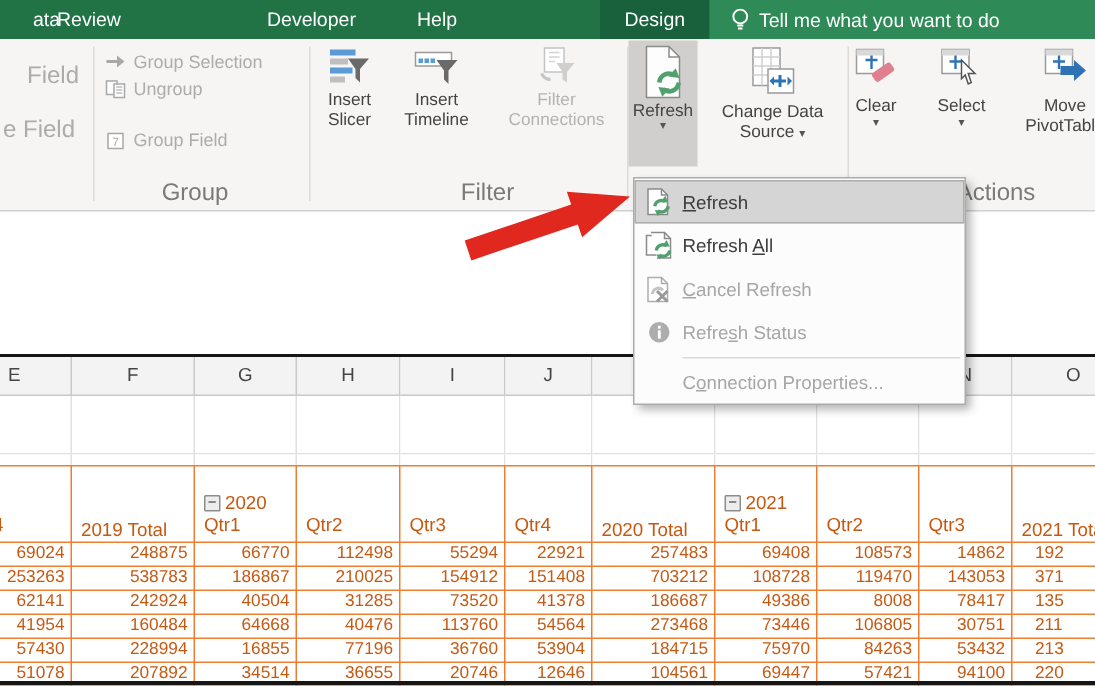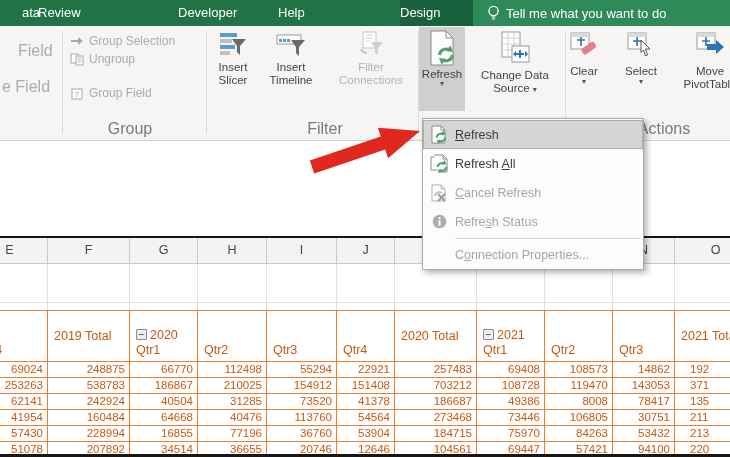--- a/index.html
+++ b/index.html
@@ -9,21 +9,21 @@
 
   
   .tabbar{position:absolute;left:0;top:0;width:730px;height:26px;background:#217346;color:#fff;font-size:13px;}
   .tab{position:absolute;top:0;height:26px;line-height:26px;white-space:nowrap;cursor:default;}
   .t-ata{left:0;margin-left:22px;}
   .t-review{left:38px;}
   .t-view{left:120px;margin-top:22px;}
   .t-developer{left:178px;}
   .t-help{left:278px;}
   .t-analyze{left:328px;width:68px;background:#fff;color:#217346;text-align:center;}
-  .t-design{left:400px;width:73px;background:#19603C;}
+  .t-design{left:400px;width:73px;background:#19603C;text-align:center;}
   .tellme{position:absolute;left:473px;top:0;width:257px;height:26px;background:#2E8A57;
           display:flex;align-items:center;gap:6px;padding-left:14px;box-sizing:border-box;}
 
   
   .ribbon{position:absolute;left:0;top:26px;width:730px;height:114px;background:#F6F5F4;
           border-bottom:1px solid #D2D0CE;font-size:12px;color:#444;}
   .vdiv{position:absolute;top:5px;height:103px;width:1px;background:#DCDBDA;}
   .glabel{position:absolute;top:94px;font-size:16px;color:#7A7A7A;text-align:center;}
   .partial{position:absolute;color:#ACACAC;font-size:16px;white-space:nowrap;}
   .gitem{position:absolute;left:70px;display:flex;align-items:center;gap:5px;color:#ACACAC;white-space:nowrap;}
@@ -55,21 +55,21 @@
   .c6{width:82px}.c7{width:68px}.c8{width:68px}.c9{width:62px}.c10{width:82px}
   .colrow{border-top:2px solid #161616;}
   .colrow .cell{height:26px;line-height:24px;text-align:center;font-size:12.5px;color:#444;
                 background:#F3F3F3;border-right:1px solid #C9C9C9;border-bottom:1px solid #C9C9C9;}
   .erow1 .cell{height:39px;background:#fff;border-right:1px solid #E0E0E0;border-bottom:1px solid #E0E0E0;}
   .erow2 .cell{height:7px;background:#fff;border-right:1px solid #E0E0E0;}
   .phead .cell{height:52px;border-top:1px solid #ED7D31;border-right:1px solid #ED7D31;
                border-bottom:1px solid #ED7D31;color:#C65911;font-size:12.5px;
                padding-left:6px;display:flex;flex-direction:column;justify-content:flex-end;
                line-height:15px;padding-bottom:3px;}
-  .phead .cell.mid{justify-content:center;padding-bottom:0;}
+  .phead .cell.mid{justify-content:flex-end;padding-bottom:0;}
   .drow .cell{height:16px;line-height:15px;font-size:11.5px;color:#C65911;text-align:right;
               padding-right:4px;border-right:1px solid #ED7D31;border-bottom:1px solid #ED7D31;}
   .drow .cell.cut{text-align:left;padding-left:15px;padding-right:0;}
   .collapse{display:inline-block;width:11px;height:11px;line-height:9px;font-size:10px;text-align:center;
             border:1px solid #8C8C8C;background:#EDEDED;color:#333;border-radius:1px;margin-right:3px;
             vertical-align:1px;box-sizing:border-box;}
   .l1{display:block;}
 
   .bottombar{position:absolute;left:0;bottom:0;width:730px;height:3px;background:#161616;z-index:45;}
   .arrowlayer{position:absolute;left:0;top:0;width:730px;height:457px;z-index:40;pointer-events:none;}

